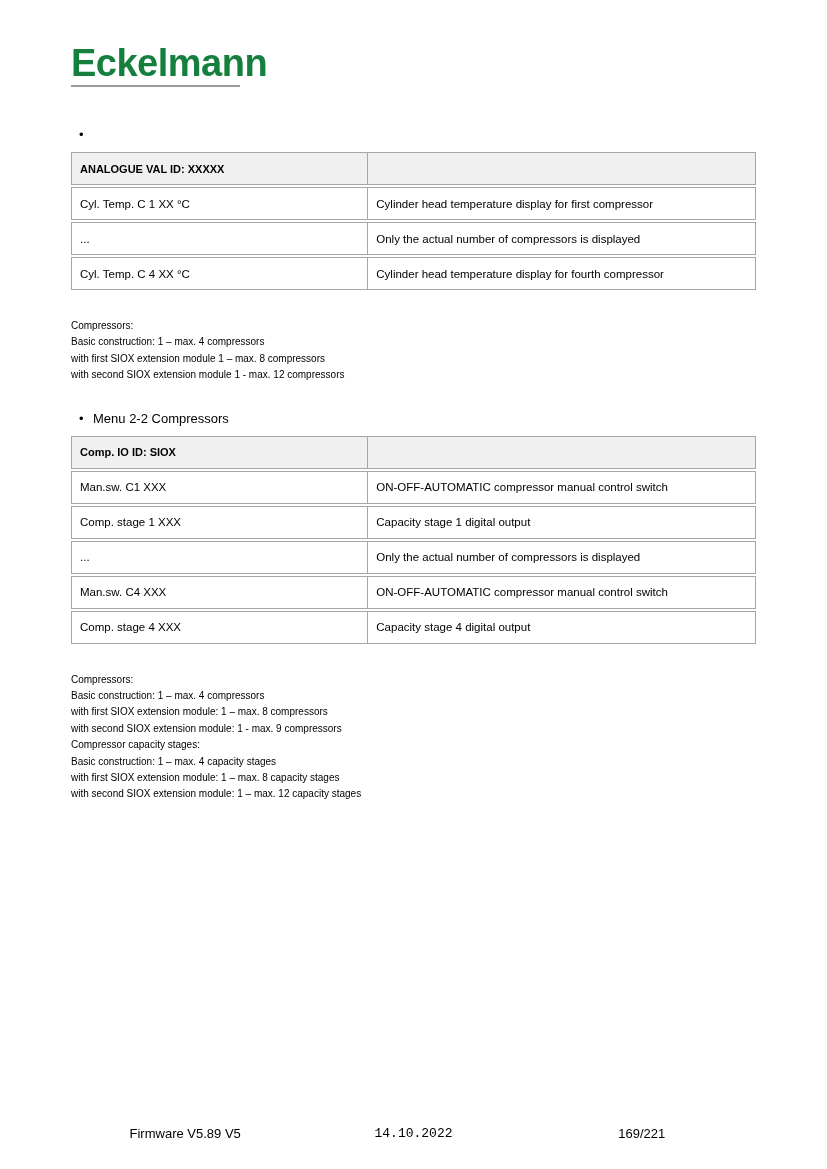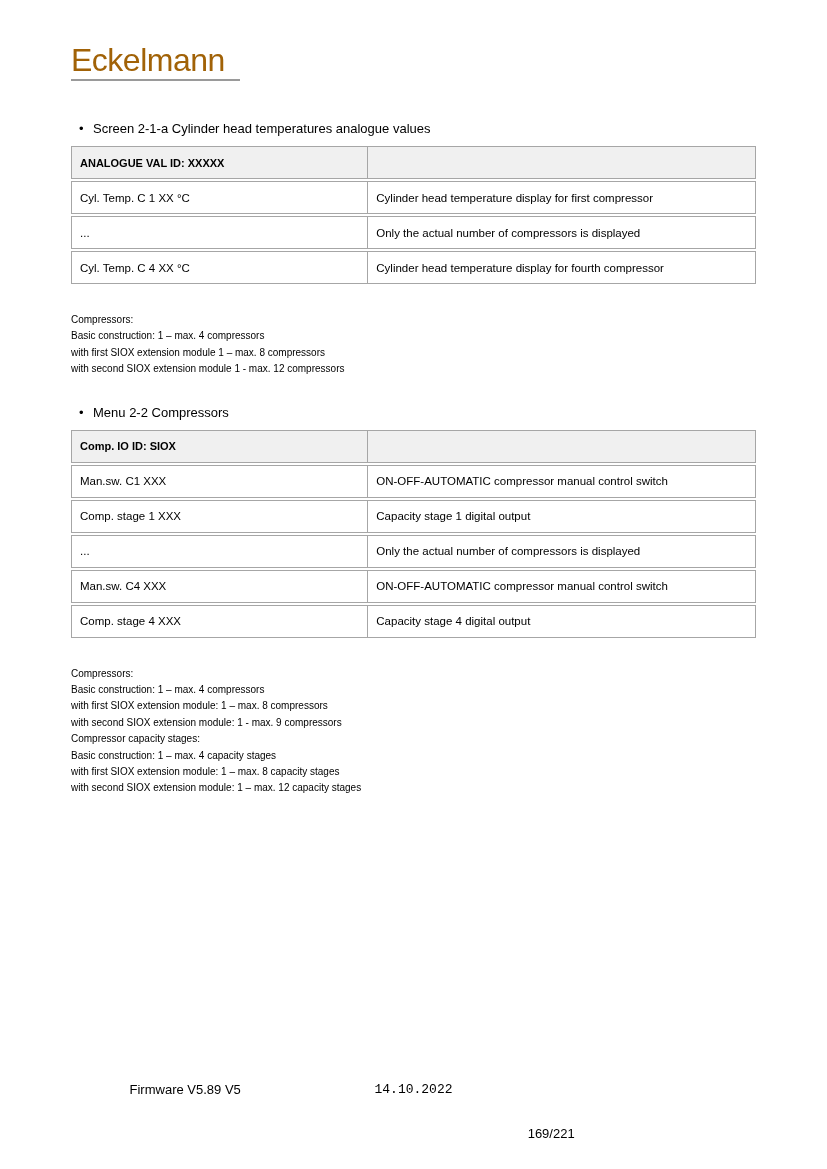--- a/index.html
+++ b/index.html
@@ -17,23 +17,23 @@
   .content {
     position: absolute;
     left: 71px;
     right: 71px;
     top: 0;
   }
 
   
   .logo { margin-top: 44px; display: inline-block; }
   .logo-text {
-    font-size: 32px;
-    font-weight: normal;
-    color: #a16207;
+    font-size: 38px;
+    font-weight: bold;
+    color: #15803d;
     letter-spacing: -0.5px;
     line-height: 1;
     display: block;
   }
   .logo-underline {
     height: 2px;
     background: #9a9a9a;
     width: 169px;
     margin-top: 3px;
   }
@@ -89,38 +89,37 @@
     position: absolute;
     left: 71px;
     right: 71px;
     bottom: 28px;
     display: flex;
     font-size: 13px;
   }
   .footer > span { flex: 1; }
   .footer-left { text-align: center; }
   .footer-center { text-align: center; font-family: Liberation Mono, monospace; }
-  .footer-right { text-align: left; margin-top: 44px; }
+  .footer-right { text-align: center; }
 </style>
 </head>
 <body>
 
 <div class="page">
   <div class="content">
 
     
     <div class="logo">
       <span class="logo-text">Eckelmann</span>
       <div class="logo-underline"></div>
     </div>
 
     
     <div class="bullet-line bullet-1">
       <span class="bullet-dot">•</span>
-      <span>Screen 2-1-a Cylinder head temperatures analogue values</span>
     </div>
 
     
     <table>
       <colgroup>
           <col class="c1">
           <col class="c2">
         </colgroup>
       <tbody>
           <tr>

